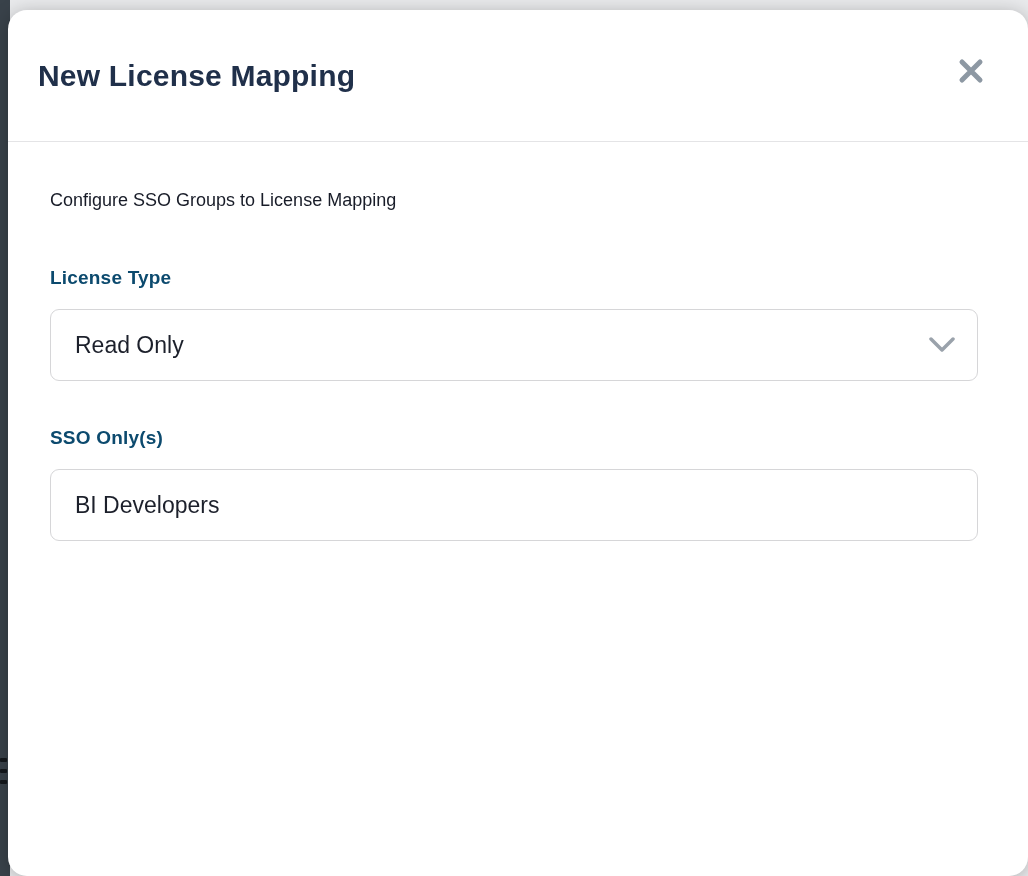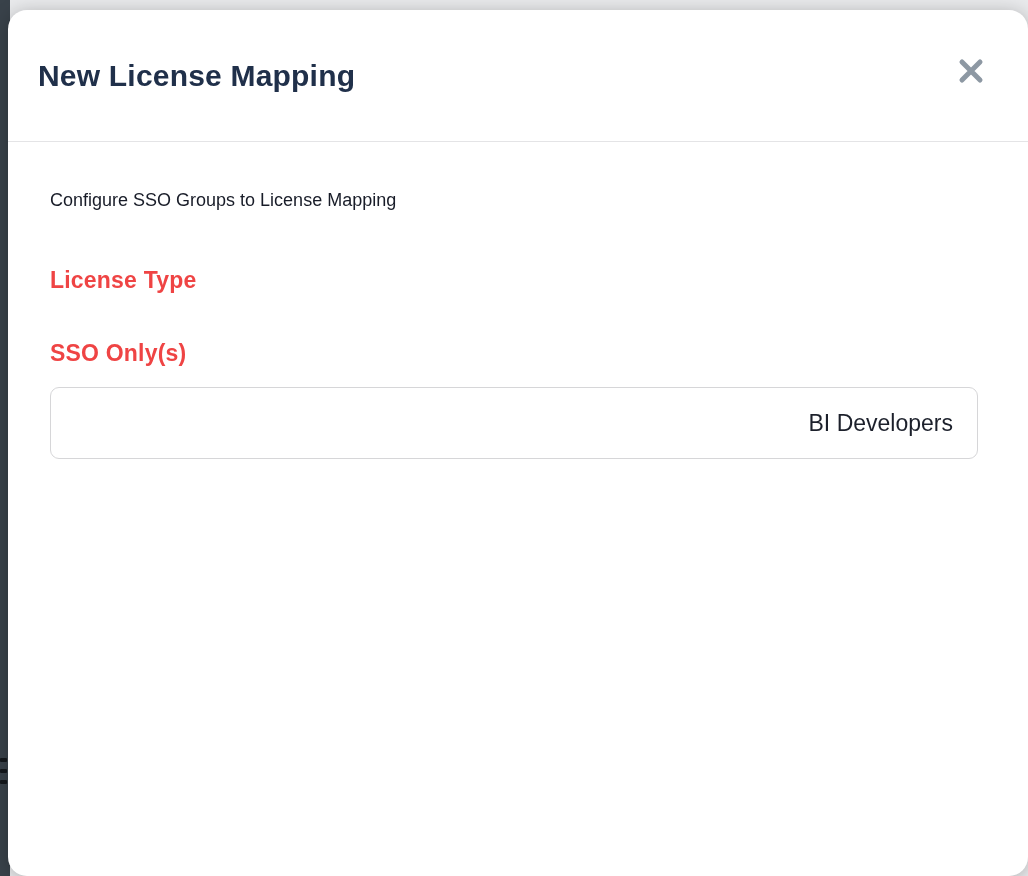--- a/index.html
+++ b/index.html
@@ -98,23 +98,23 @@
   .subtitle {
     font-size: 18px;
     color: #181c28;
     margin-bottom: 56px;
   }
 
   .field-group { margin-bottom: 46px; }
 
   .field-label {
     display: block;
-    font-size: 23px;
+    font-size: 19px;
     font-weight: 700;
-    color: #ef4444;
+    color: #0c4a6e;
     margin-bottom: 20px;
     letter-spacing: 0.2px;
   }
 
   .select-box {
     position: relative;
     width: 928px;
     height: 72px;
     border: 1px solid #d6d6d8;
     border-radius: 9px;
@@ -143,21 +143,20 @@
     width: 928px;
     height: 72px;
     border: 1px solid #d6d6d8;
     border-radius: 9px;
     background: #ffffff;
     padding: 0 24px;
     font-size: 23px;
     color: #1c202b;
     font-family: "Liberation Sans", sans-serif;
     outline: none;
-    text-align: right;
   }
 
   .help-text {
     width: 860px;
     margin-top: 20px;
     font-size: 22px;
     line-height: 40px;
     color: #6b7a89;
   }
 </style>
@@ -188,20 +187,28 @@
       </button>
     </div>
 
     <div class="modal-body">
 
       <div class="subtitle">Configure SSO Groups to License Mapping</div>
 
       <div class="field-group">
         <label class="field-label">License Type</label>
 
+        <div class="select-box">
+          <span class="select-value">Read Only</span>
+          <span class="select-chevron">
+            <svg width="26" height="16" viewBox="0 0 26 16">
+              <path d="M2 2 L13 13 L24 2" stroke="#9aa2ab" stroke-width="3.5" stroke-linecap="round" stroke-linejoin="round" fill="none"></path>
+            </svg>
+          </span>
+        </div>
       </div>
 
       <div class="field-group">
         <label class="field-label">SSO Only(s)</label>
 
         <input class="text-input" type="text" value="BI Developers" style="">
 
       </div>
 
     </div>

